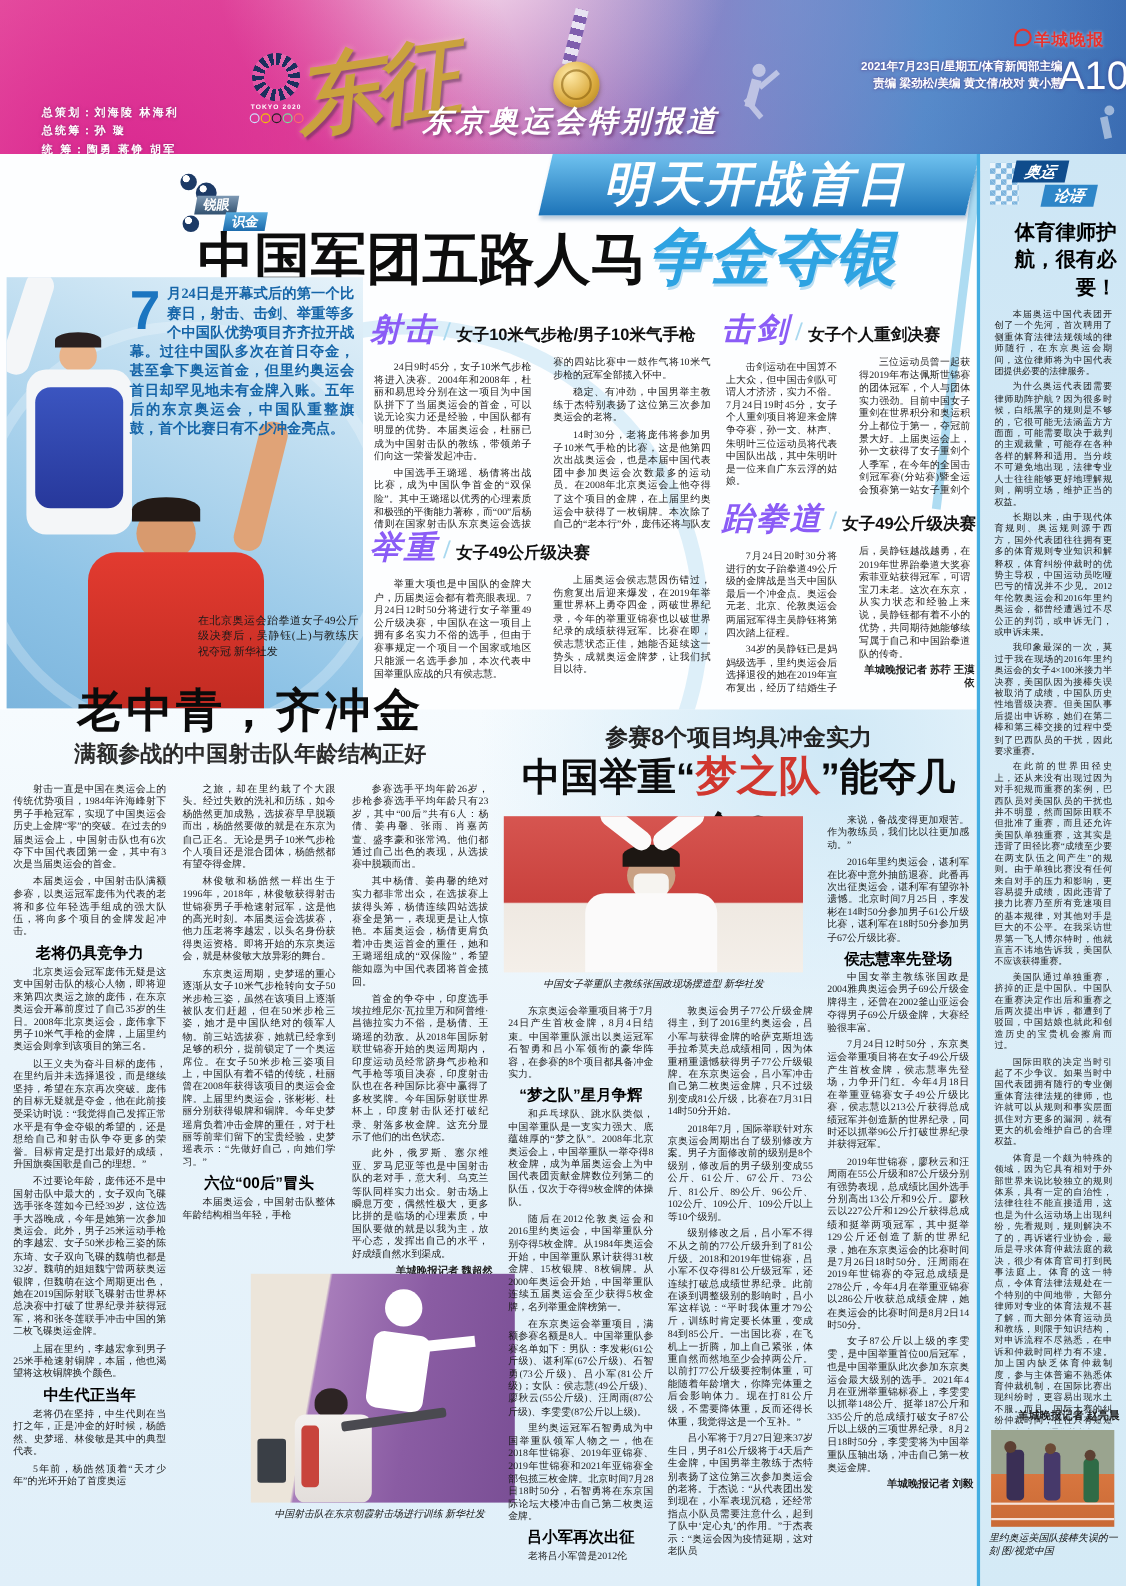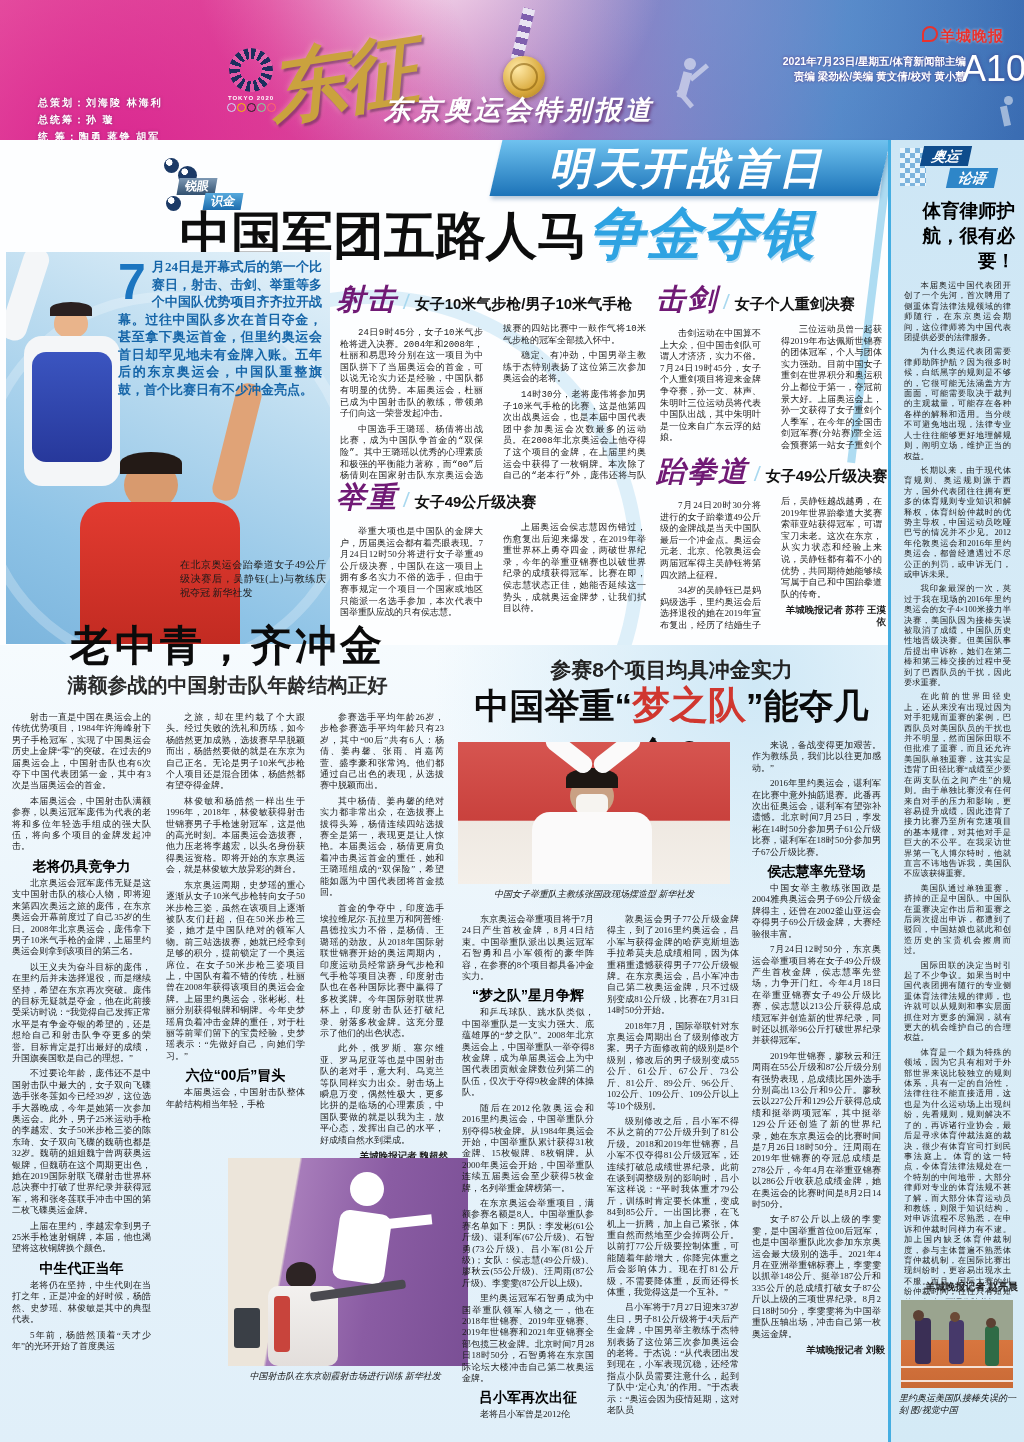--- a/index.html
+++ b/index.html
@@ -66,21 +66,21 @@
   
   .photo-tkd{left:6px;top:112px;width:324px;height:392px;overflow:hidden;
     background:linear-gradient(205deg,#e7f3fa 0%,#bcdcf0 35%,#8ec3e6 75%,#7cb5dd 100%);}
   .tkd-shape{position:absolute;}
   .intro{left:112px;top:6px;width:204px;color:#1565a8;font-weight:bold;font-size:13px;line-height:17.5px;text-align:justify;}
   .intro .dropcap{float:left;font-size:50px;line-height:44px;font-weight:900;color:#1b75c0;margin:2px 6px 0 0;font-family:"Liberation Sans",sans-serif;}
   .tkd-caption{left:174px;top:306px;width:146px;font-size:10px;line-height:14px;color:#1a1a1a;text-align:justify;}
   
   .sec{font-size:9px;}
   .sec-head{display:flex;align-items:baseline;gap:5px;white-space:nowrap;}
-  .sec-label{font-size:29px;font-weight:900;font-style:italic;color:#701a75;letter-spacing:2px;}
+  .sec-label{font-size:29px;font-weight:900;font-style:italic;color:#8b5cf6;letter-spacing:2px;}
   .sec-slash{color:#a8d8ef;font-size:24px;font-weight:bold;}
   .sec-sub{font-family:"Liberation Sans",sans-serif;font-size:15px;font-weight:800;color:#101010;}
   .sec-body{margin-top:4px;column-gap:12px;column-count:2;text-align:justify;
     font-size:9px;line-height:11.6px;color:#1c1c1c;overflow:hidden;}
   .para{margin:4px;text-indent:2em;}
   .sub-h{font-family:"Liberation Sans",sans-serif;font-weight:bold;font-size:14px;text-align:center;margin:5px 0 4px;text-indent:0;line-height:16px;color:#000;}
   .byline{font-family:"Liberation Sans",sans-serif;font-weight:bold;font-size:9.5px;text-align:right;margin:3px 0 0;text-indent:0;}
   
   .bottom-bg{left:0;top:645px;width:888px;height:797px;
     background:radial-gradient(circle at 85% 5%, #cfe8f6 0%, transparent 30%),
@@ -199,21 +199,21 @@
       </div>
       <div class="abs tkd-caption">在北京奥运会跆拳道女子49公斤级决赛后，吴静钰(上)与教练庆祝夺冠 新华社发</div>
     </div>
 
     <div class="abs sec" style="left:336px;top:140px;width:314px;">
       <div class="sec-head">
         <span class="sec-label">射击</span>
         <span class="sec-slash">/</span>
         <span class="sec-sub">女子10米气步枪/男子10米气手枪</span>
       </div>
-      <div class="sec-body" style="height:164px;font-family:Liberation Mono, monospace;">
+      <div class="sec-body" style="height:164px;">
           <p class="para">24日9时45分，女子10米气步枪将进入决赛。2004年和2008年，杜丽和易思玲分别在这一项目为中国队拼下了当届奥运会的首金，可以说无论实力还是经验，中国队都有明显的优势。本届奥运会，杜丽已成为中国射击队的教练，带领弟子们向这一荣誉发起冲击。</p>
           <p class="para">中国选手王璐瑶、杨倩将出战比赛，成为中国队争首金的“双保险”。其中王璐瑶以优秀的心理素质和极强的平衡能力著称，而“00”后杨倩则在国家射击队东京奥运会选拔赛的四站比赛中一鼓作气将10米气步枪的冠军全部揽入怀中。</p>
           <p class="para">稳定、有冲劲，中国男举主教练于杰特别表扬了这位第三次参加奥运会的老将。</p>
           <p class="para">14时30分，老将庞伟将参加男子10米气手枪的比赛，这是他第四次出战奥运会，也是本届中国代表团中参加奥运会次数最多的运动员。在2008年北京奥运会上他夺得了这个项目的金牌，在上届里约奥运会中获得了一枚铜牌。本次除了自己的“老本行”外，庞伟还将与队友一同参加10米气手枪混合团体的比赛。</p>
         </div>
     </div>
 
     <div class="abs sec" style="left:656px;top:140px;width:230px;">
       <div class="sec-head">
         <span class="sec-label">击剑</span>

